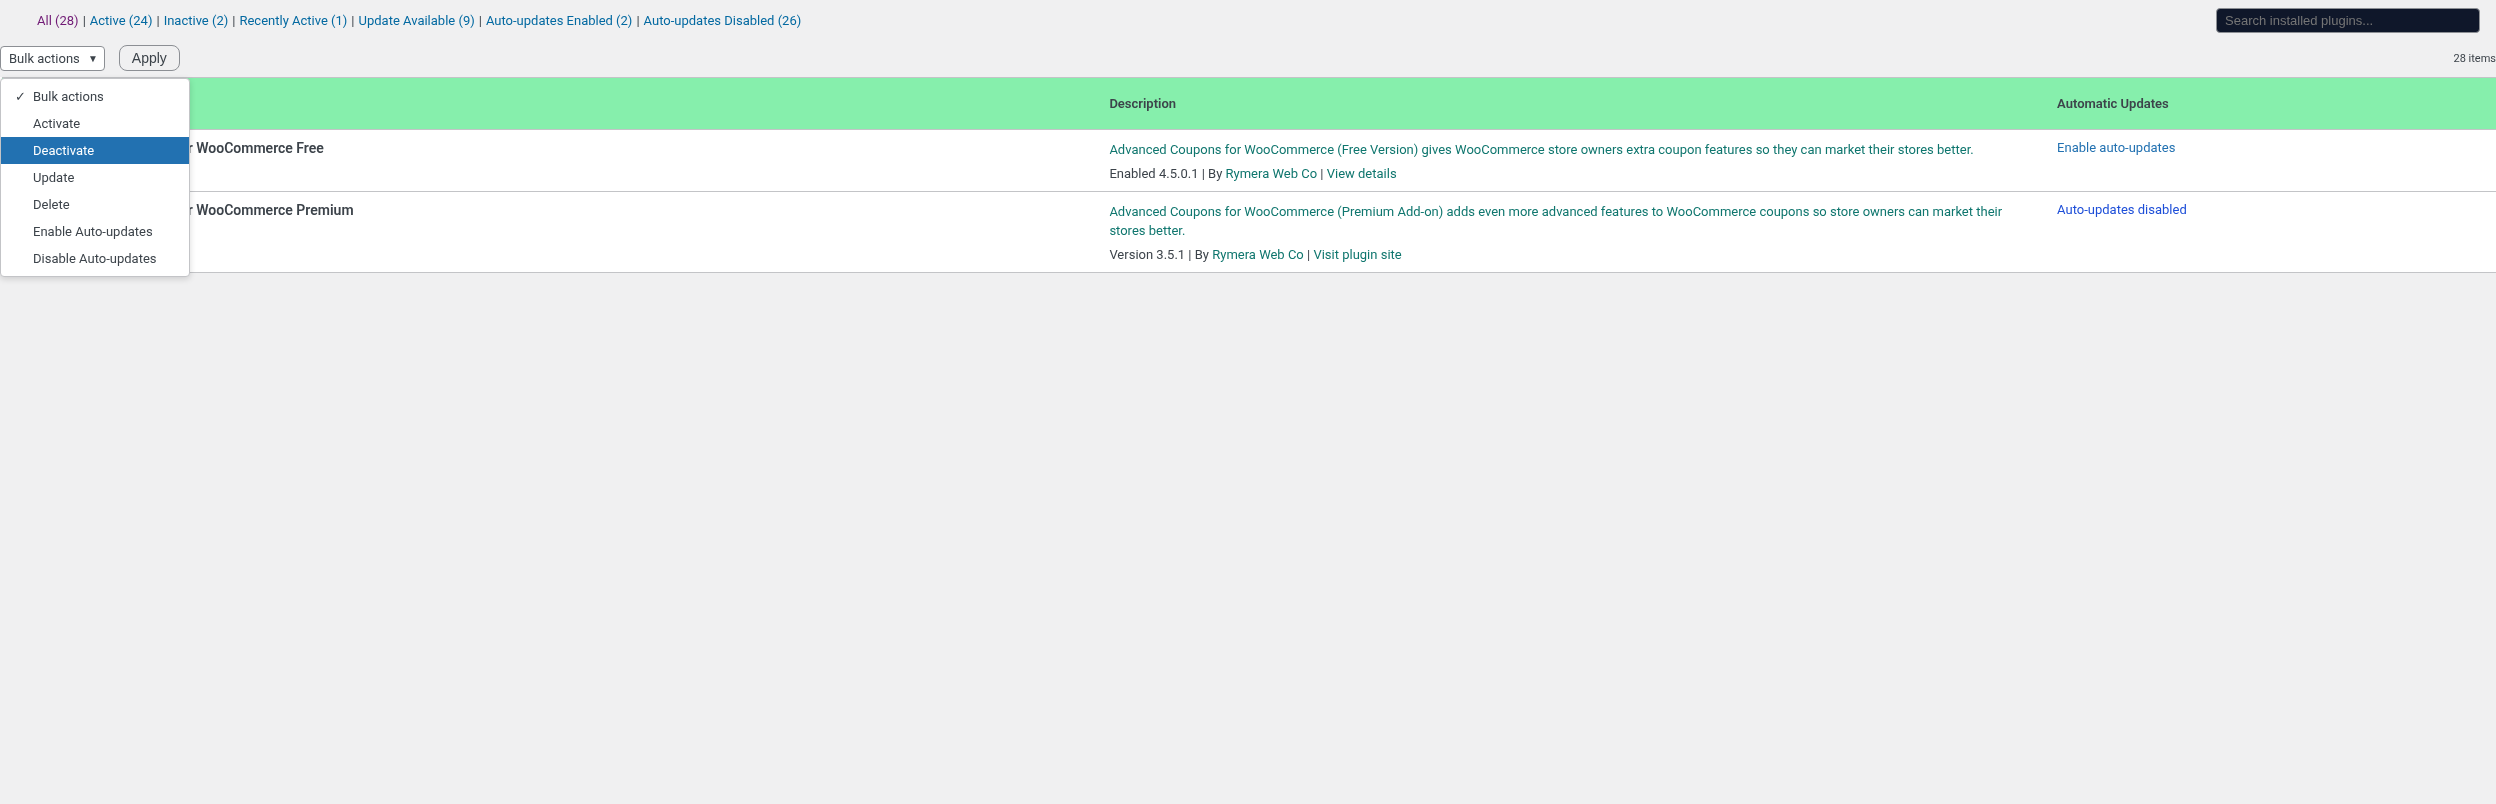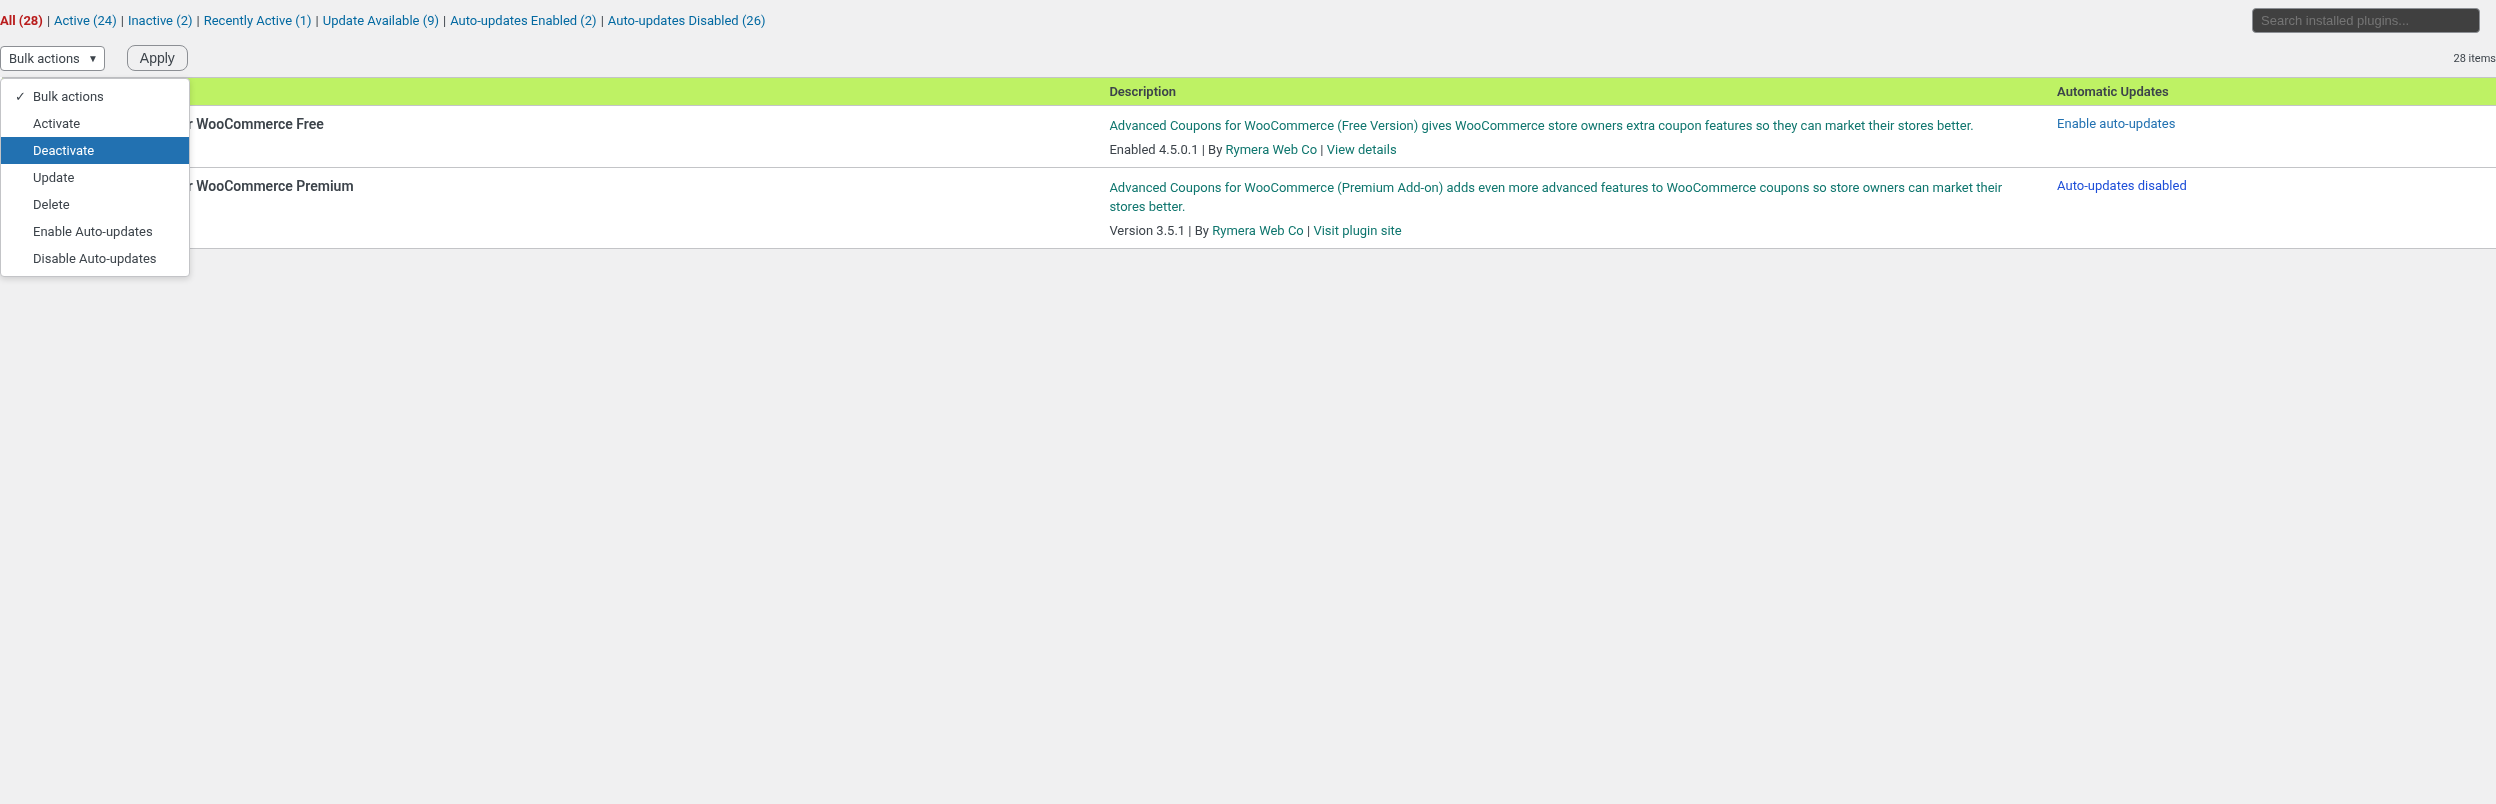--- a/index.html
+++ b/index.html
@@ -30,44 +30,44 @@
       align-items: center;
       gap: 0;
       flex-wrap: wrap;
     }
     .filter-link {
       color: #0369a1;
       text-decoration: none;
       font-size: 13px;
       cursor: pointer;
     }
-    .filter-link.active { color: #b91c1c; font-weight: 700; cursor: default; text-decoration: none; }
+    .filter-link.active { color: #701a75; font-weight: 400; cursor: default; text-decoration: none; margin-left: 37px; }
     .filter-sep { color: #3c434a; margin: 0 4px; }
     .search-input {
       border: 1px solid #8c8f94;
       border-radius: 4px;
       padding: 4px 8px;
       font-size: 13px;
       color: #8c8f94;
-      background: #404040;
-      width: 228px;
+      background: #0f172a;
+      width: 264px;
       outline: none;
     }
     
     .toolbar-row {
       display: flex;
       align-items: center;
       justify-content: space-between;
       padding: 6px 0 6px 0;
       position: relative;
     }
     .toolbar-left {
       display: flex;
       align-items: center;
-      gap: 22px;
+      gap: 14px;
       position: relative;
     }
     .bulk-select-wrapper {
       position: relative;
     }
     .bulk-select {
       border: 1px solid #8c8f94;
       border-radius: 4px;
       padding: 4px 8px;
       font-size: 13px;
@@ -123,25 +123,25 @@
       display: inline-block;
     }
     
     .plugins-table {
       background: #fff;
       width: 100%;
       border-collapse: collapse;
       border-top: 1px solid #c3c4c7;
     }
     .plugins-table th {
-      background: #bef264;
+      background: #86efac;
       font-size: 13px;
       font-weight: 600;
       color: #3c434a;
-      padding: 4px 10px;
+      padding: 16px 10px;
       text-align: left;
       border-bottom: 1px solid #c3c4c7;
     }
     .plugins-table td {
       padding: 10px 10px;
       vertical-align: top;
       border-bottom: 1px solid #c3c4c7;
       font-size: 13px;
     }
     .col-checkbox { width: 30px; }

